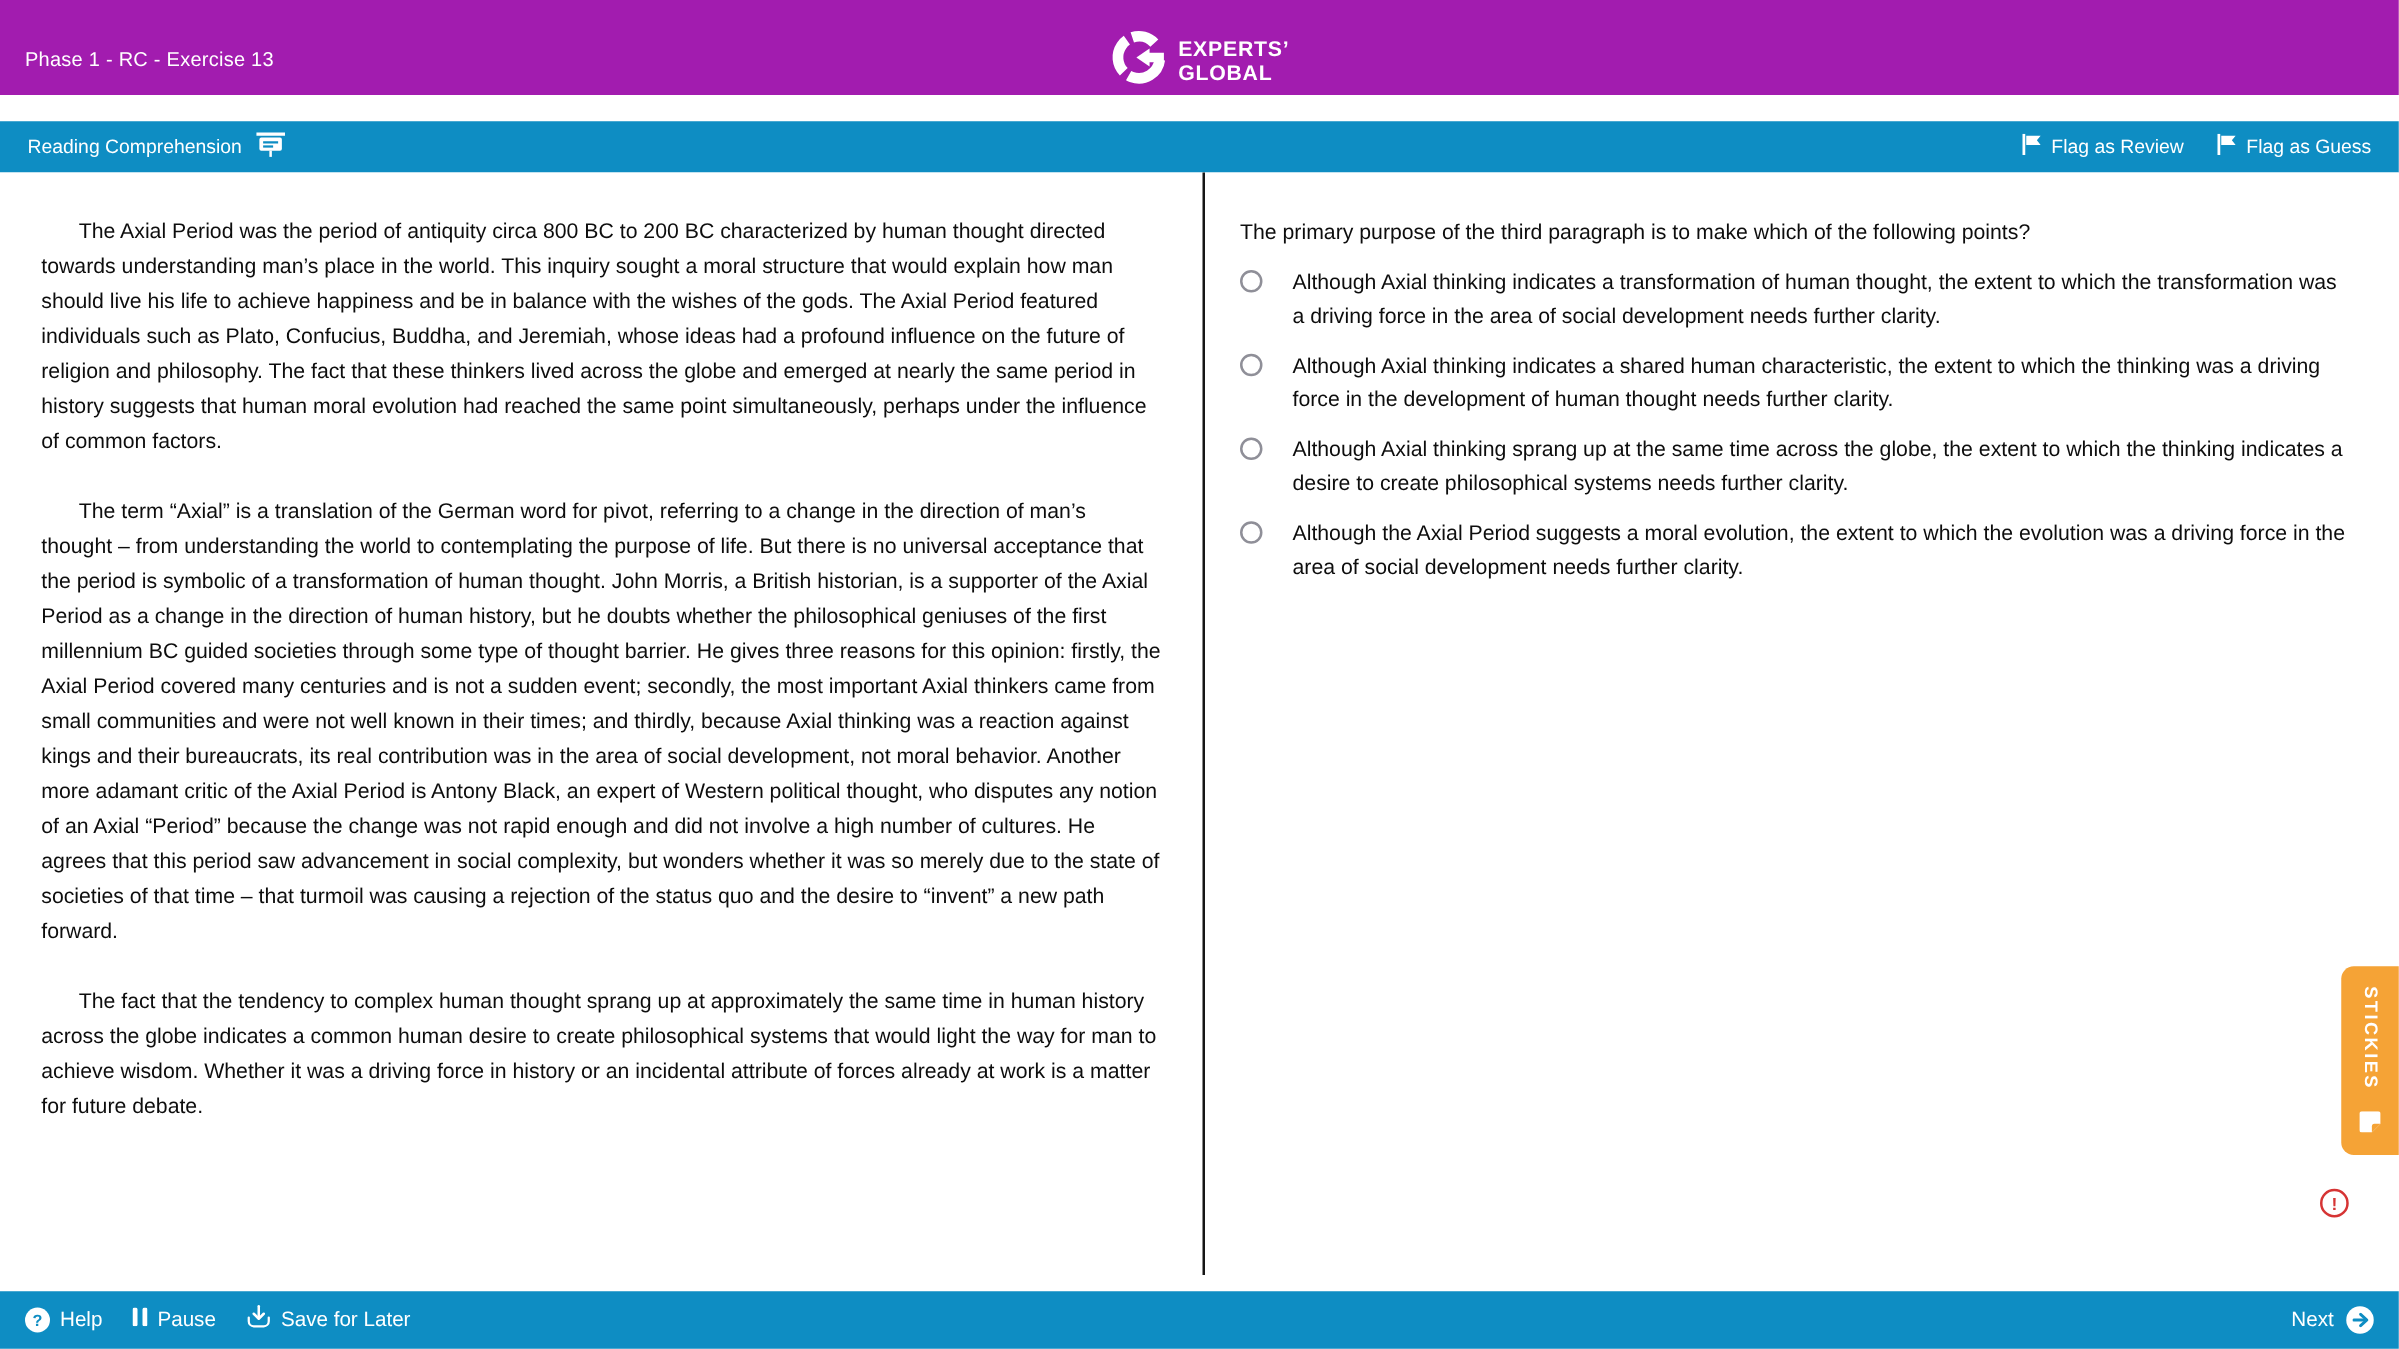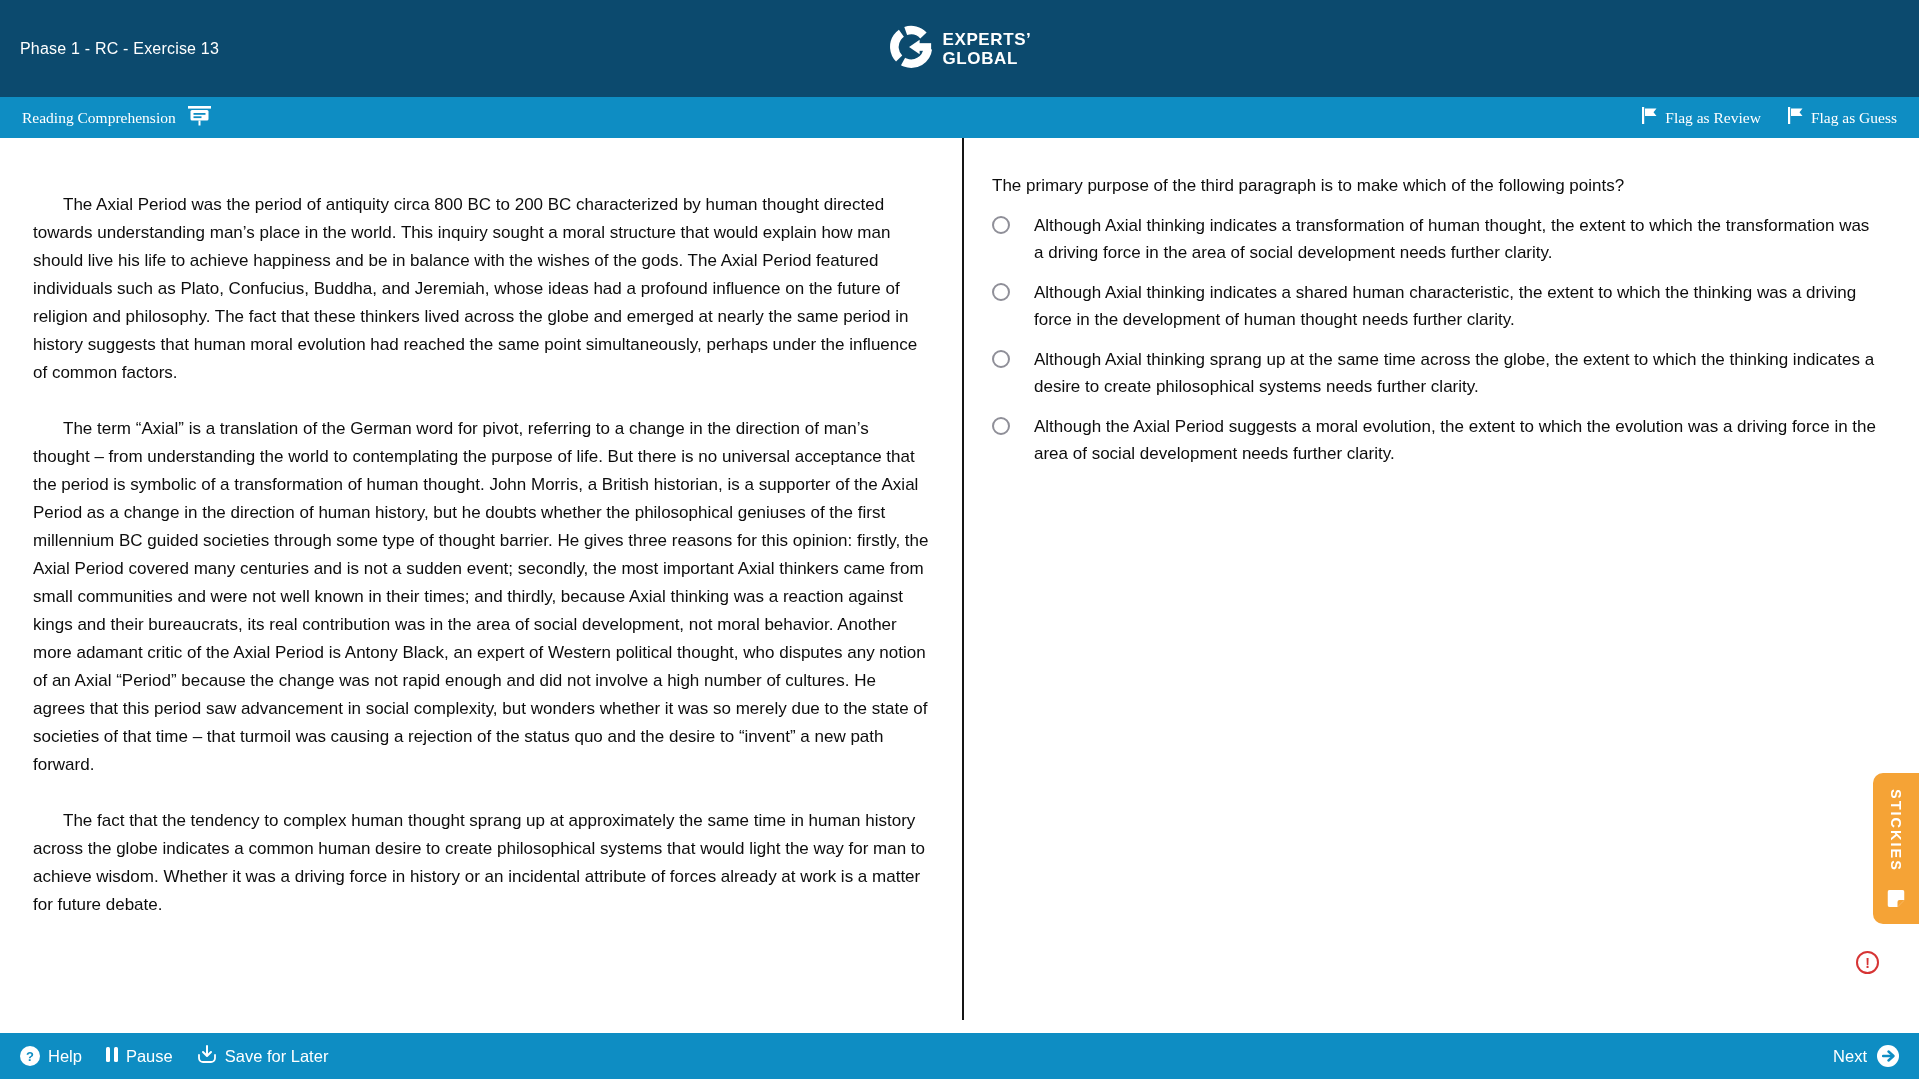--- a/index.html
+++ b/index.html
@@ -1,47 +1,47 @@
 <!DOCTYPE html>
 <html><head>
 <meta charset="utf-8">
 <style>
   * { margin:0; padding:0; box-sizing:border-box; }
   html,body { width:1919px; height:1079px; overflow:hidden; background:#fff;
     font-family:"Liberation Sans","DejaVu Sans",sans-serif; }
 
   
-  .top-bar { position:absolute; left:0; top:0; width:1919px; height:97px;
-    background:#0c4a6e; color:#fff; }
+  .top-bar { position:absolute; left:0; top:0; width:1919px; height:76px;
+    background:#a21caf; color:#fff; }
   .top-title { position:absolute; left:20px; top:0; height:97px; display:flex;
     align-items:center; font-size:16px; letter-spacing:.2px; }
   .logo { position:absolute; left:0; right:0; top:0; height:97px; display:flex;
     justify-content:center; align-items:center; gap:9px; }
   .logo-text { font-weight:bold; font-size:17px; line-height:19px; letter-spacing:.6px; }
   .top-right { position:absolute; right:20px; top:0; height:97px; display:flex;
     flex-direction:column; justify-content:center; align-items:flex-end; gap:7px; }
   .time-row { display:flex; align-items:center; gap:9px; color:#ffc400; font-size:16.5px; }
   .time-val { margin-left:6px; }
   .count-row { display:flex; align-items:center; gap:9px; font-size:16.5px; }
 
   
   .section-bar { position:absolute; left:0; top:97px; width:1919px; height:41px;
     background:#0e8dc3; color:#fff; display:flex; align-items:center;
-    padding:0 22px; font-size:15.5px;font-family:Liberation Serif, serif; }
+    padding:0 22px; font-size:15.5px; }
   .section-left { display:flex; align-items:center; gap:12px; }
   .section-spacer { flex:1; }
   .flag-btn { display:flex; align-items:center; gap:8px; cursor:pointer; margin-left:26px; }
 
   
   .content { position:absolute; left:0; top:138px; width:1919px; height:895px; background:#fff; }
   .divider { position:absolute; left:962px; top:0; width:2px; height:882px; background:#151515; }
 
   .passage-panel { position:absolute; left:0; top:0; width:962px; height:895px;
     padding:33px 32px 0 33px; color:#0d0d0d; font-size:17px; line-height:28px; }
-  .passage-panel p { text-indent:30px; margin-bottom:28px;margin-top:20px; }
+  .passage-panel p { text-indent:30px; margin-bottom:28px; }
 
   .question-panel { position:absolute; left:964px; top:0; width:955px; height:895px;
     padding:34px 40px 0 28px; color:#0d0d0d; font-size:17px; line-height:27px; }
   .prompt { margin-bottom:13px; }
   .option-row { display:flex; align-items:flex-start; gap:24px; margin-bottom:13px; cursor:pointer; }
   .radio { flex:0 0 auto; width:18px; height:18px; margin-top:4px; border:2px solid #8f8f98;
     border-radius:50%; background:#fff; }
 
   
   .stickies { position:absolute; right:0; top:773px; width:46px; height:151px;

